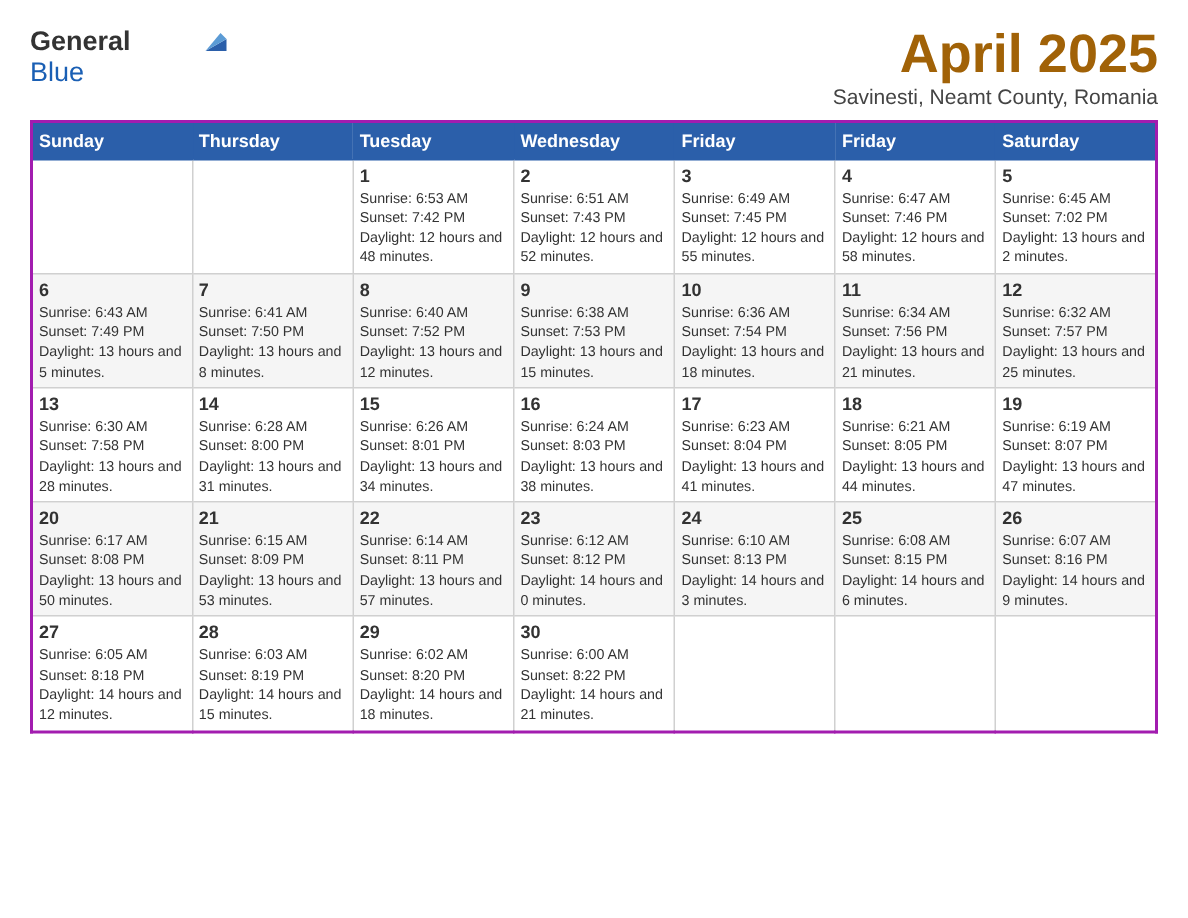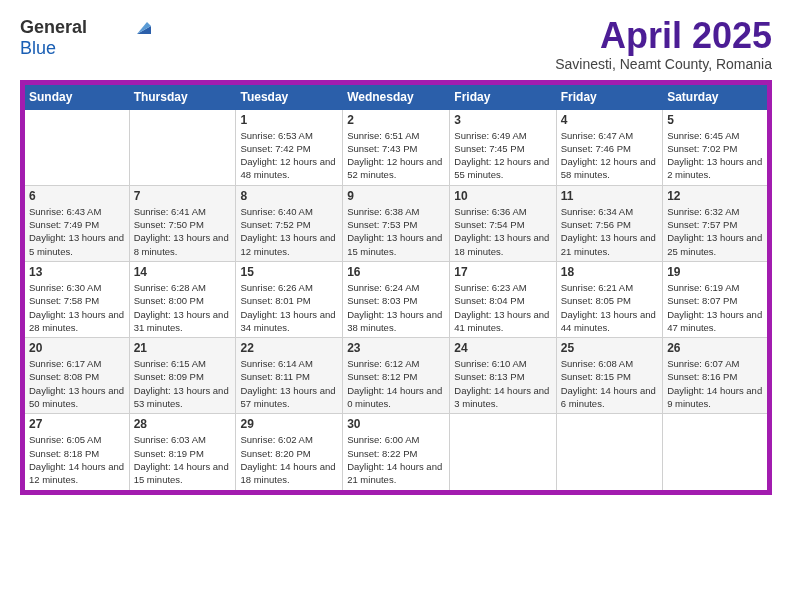--- a/index.html
+++ b/index.html
@@ -46,31 +46,31 @@
       width: 22px;
       height: 22px;
       margin-left: 2px;
     }
     .title-block {
       text-align: right;
     }
     .month-title {
       font-size: 36px;
       font-weight: bold;
-      color: #4c1d95;
+      color: #a16207;
       line-height: 1.1;
     }
     .subtitle {
       font-size: 14px;
       color: #444;
     }
     .calendar {
       width: 100%;
       border-collapse: collapse;
-      border: 5px solid #a21caf;
+      border: 2px solid #a21caf;
     }
     .calendar th {
       background: #2b5faa;
       color: #fff;
       font-size: 12px;
       font-weight: bold;
       padding: 5px 4px;
       text-align: left;
       border: 1px solid #2b5faa;
     }

